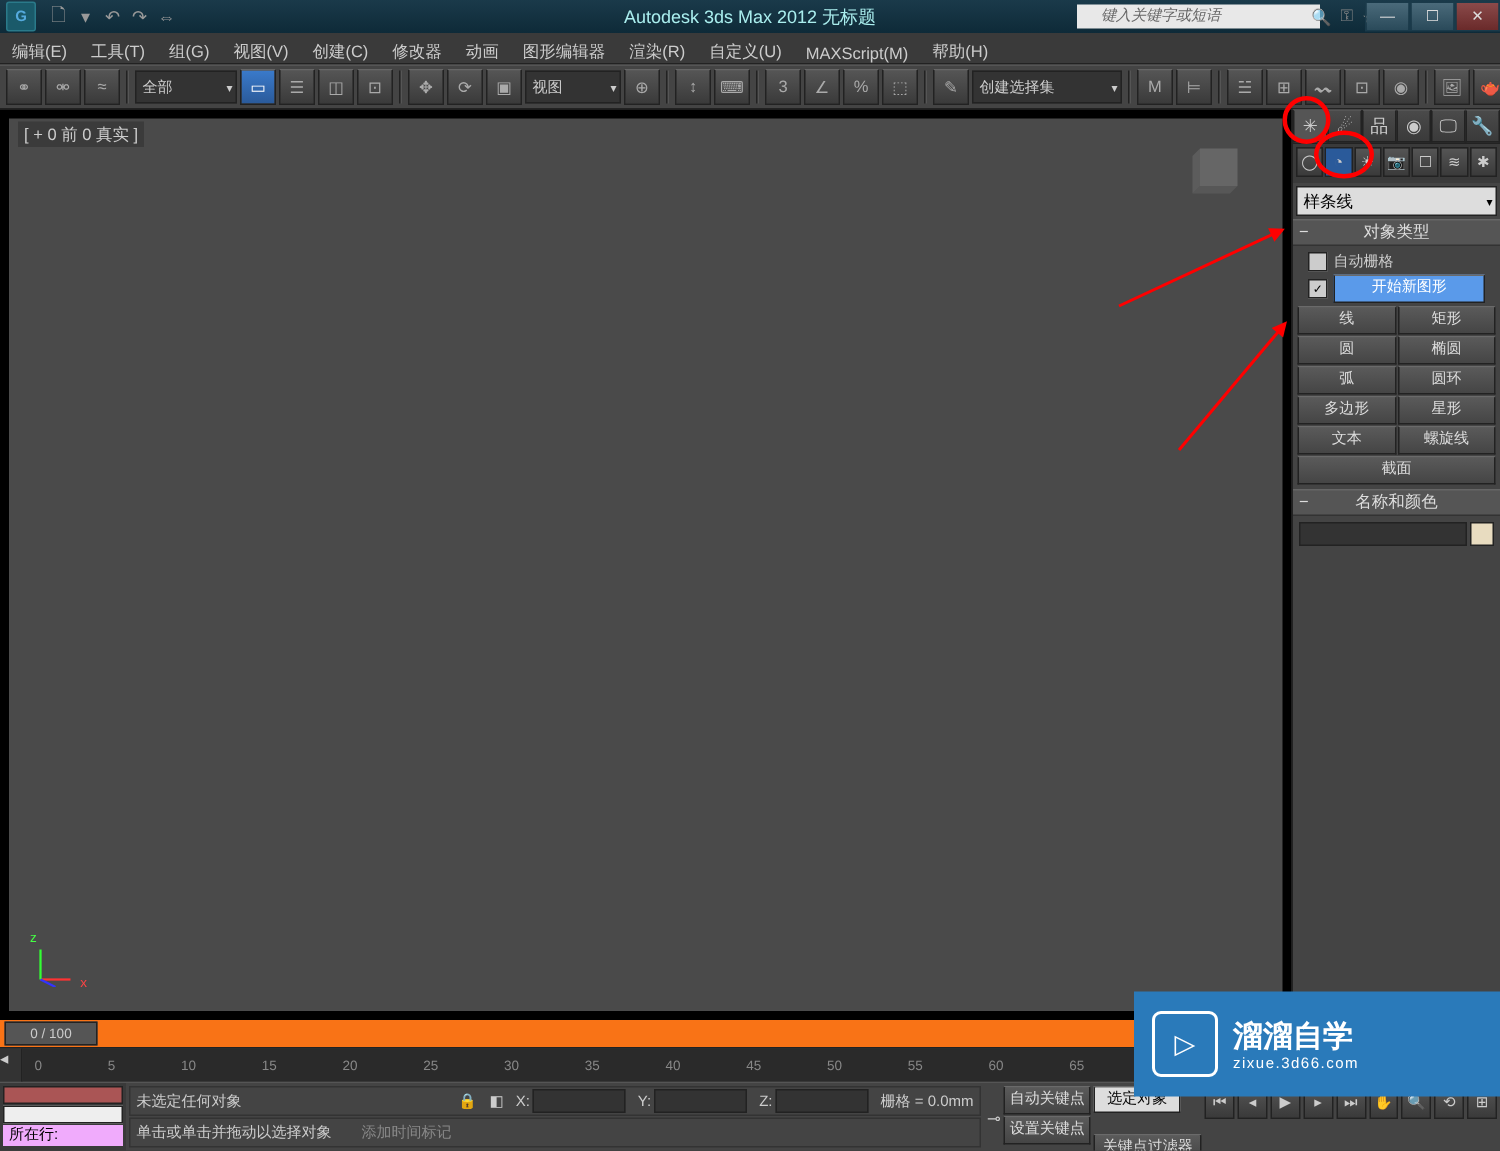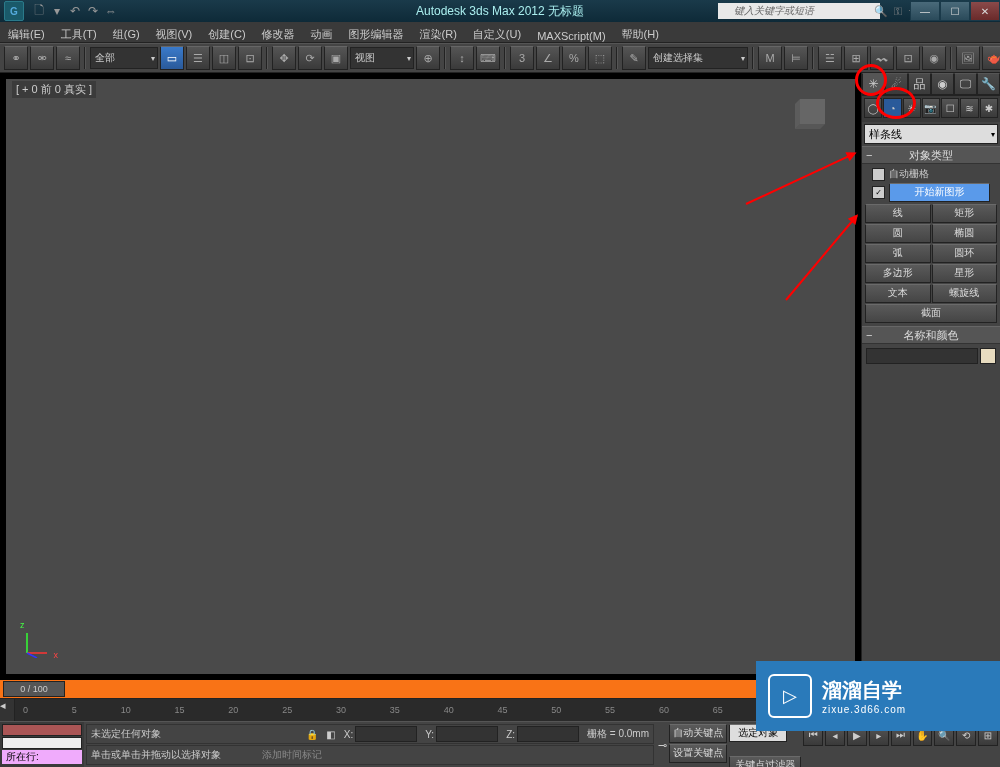--- a/index.html
+++ b/index.html
@@ -279,21 +279,21 @@
       <span>未选定任何对象</span>
       <span style="margin-left:auto">🔒</span>
       <span>◧</span>
       <span class="coord">X:<div class="coord-inp"></div></span>
       <span class="coord">Y:<div class="coord-inp"></div></span>
       <span class="coord">Z:<div class="coord-inp"></div></span>
       <span>栅格 = 0.0mm</span>
     </div>
     <div class="sm-row">
       <span>单击或单击并拖动以选择对象</span>
-      <span style="margin-left:33px;color:#888">添加时间标记</span>
+      <span style="margin-left:12px;color:#888">添加时间标记</span>
     </div>
   </div>
   <div class="status-right">
     <span style="align-self:center">⊸</span>
     <div style="display:flex;flex-direction:column;gap:1px">
       <div class="pbtn" style="width:56px;height:17px">自动关键点</div>
       <div class="pbtn" style="width:56px;height:17px">设置关键点</div>
     </div>
     <div style="display:flex;flex-direction:column;gap:14px">
       <div class="pbtn" style="width:56px;height:17px;background:#ddd;color:#000">选定对象</div>

